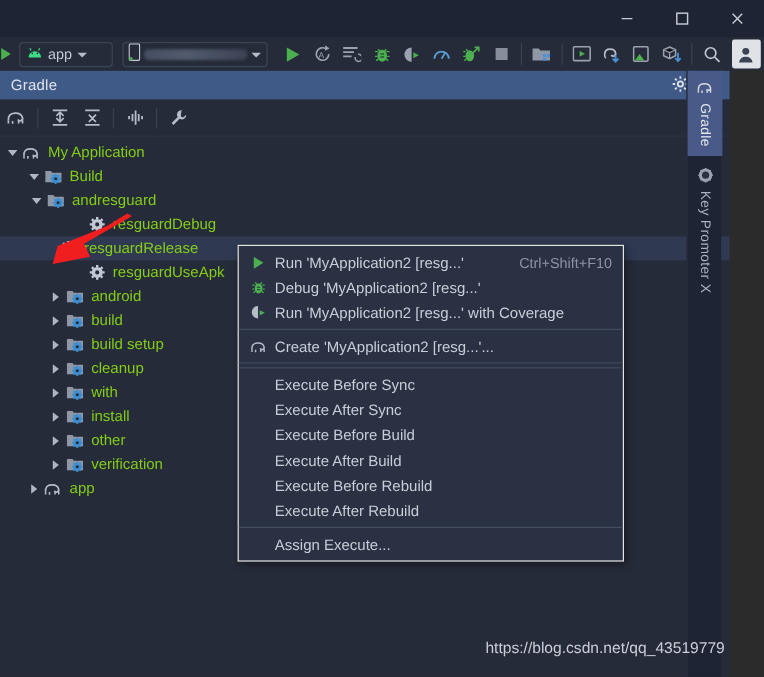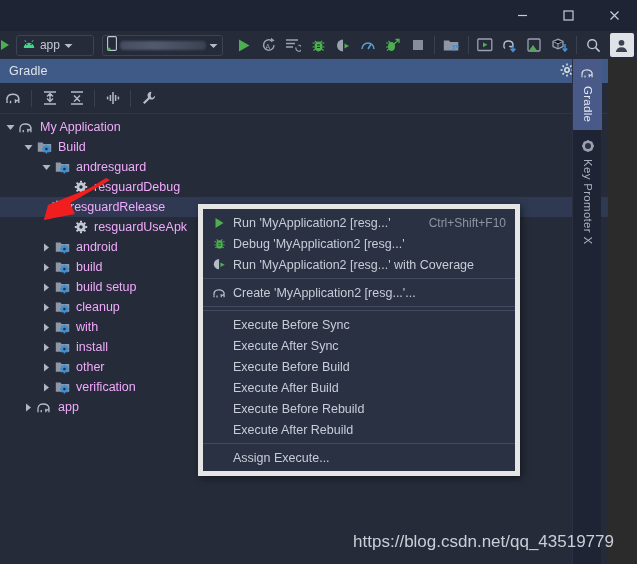--- a/index.html
+++ b/index.html
@@ -96,21 +96,21 @@
 
   
   .tree {
     position: absolute; top: 114px; left: 0;
     width: 608px; height: 450px;
     background: #252b38;
     padding-top: 3px;
   }
   .trow {
     height: 20px; display: flex; align-items: center;
-    font-size: 12.5px; color: #f0abfc; white-space: nowrap;
+    font-size: 12.5px; color: #84cc16; white-space: nowrap;
   }
   .trow.sel { background: #2f3a52; }
   .twist { width: 13px; height:20px; display:flex; align-items:center; justify-content:center; }
   .ticon { width: 19px; height:20px; display:flex; align-items:center; justify-content:center; }
   .tlabel { padding-left: 4px; }
 
   
   .rstrip {
     position: absolute; top: 59px; right: 0;
     width: 29px; height: 505px;
@@ -128,43 +128,43 @@
     writing-mode: vertical-rl;
     margin-top: 5px; letter-spacing: .3px;
   }
   .rtab .ricon { width:16px; height:16px; display:flex; align-items:center; justify-content:center;}
 
   
   .ctxmenu {
     position: absolute; left: 198px; top: 204px;
     width: 322px;
     background: #2a3142;
-    border: 5px solid #e5e5e5;
+    border: 1px solid #e5e5e5;
     box-shadow: 2px 2px 7px rgba(0,0,0,.45);
     padding: 3px 0 3px 0;
     z-index: 40;
   }
   .mitem {
     height: 21px; display: flex; align-items: center;
     font-size: 12.5px; color: #c7cdd8; padding: 0 9px 0 6px;
   }
   .mitem .micon { width: 21px; height: 21px; display:flex; align-items:center; justify-content:center; }
   .mitem .mlabel { flex: 1; padding-left: 3px; }
   .mitem .mkey { color: #8d94a3; font-size: 12px; padding-left: 12px; }
   .mitem.noicon .mlabel { padding-left: 24px; }
   .msep { height:1px; background:#414a60; margin: 3px 0; }
 
   
   .arrow { position: absolute; left: 18px; top: 176px; z-index: 30; pointer-events:none; }
 
   
   .watermark {
-    position: absolute; left: 14px; top: 532px;
+    position: absolute; left: 4px; top: 532px;
     width: 608px; text-align: right; padding-right: 8px;
-    color: #c9ced8; font-size: 17px;
+    color: #c9ced8; font-size: 13px;
     font-family: "Liberation Sans", sans-serif;
   }
 </style>
 </head>
 <body>
 
 <div id="app">
 
   <div class="titlebar">
     <div class="winbtn">
@@ -418,21 +418,21 @@
         <svg width="16" height="14" viewBox="0 0 16 14">
           <path d="M0.8 2.5 h4.6 l1.2 1.5 h7.6 v7.8 h-13.4 z" fill="#8e97a6"></path>
           <circle cx="9.4" cy="9" r="3.6" fill="#3d8fd1"></circle>
           <circle cx="9.4" cy="9" r="1.3" fill="#252b38"></circle>
           <path d="M9.4 4.6 v1.4 M9.4 12 v1.4 M5 9 h1.4 M12.4 9 h1.4 M6.3 5.9 l1 1 M11.5 11.1 l1 1 M12.5 5.9 l-1 1 M7.3 11.1 l-1 1" stroke="#3d8fd1" stroke-width="1.5"></path>
         </svg>
       </span>
       <span class="tlabel">Build</span>
     </div>
 
-    <div class="trow" style="padding-left:40px">
+    <div class="trow" style="padding-left:24px">
       <span class="twist">
         <svg width="9" height="9" viewBox="0 0 9 9">
             <path d="M0.5 2 L8.5 2 L4.5 7 Z" fill="#b0b7c3"></path>
           </svg>
       </span>
       <span class="ticon">
         <svg width="16" height="14" viewBox="0 0 16 14">
           <path d="M0.8 2.5 h4.6 l1.2 1.5 h7.6 v7.8 h-13.4 z" fill="#8e97a6"></path>
           <circle cx="9.4" cy="9" r="3.6" fill="#3d8fd1"></circle>
           <circle cx="9.4" cy="9" r="1.3" fill="#252b38"></circle>

